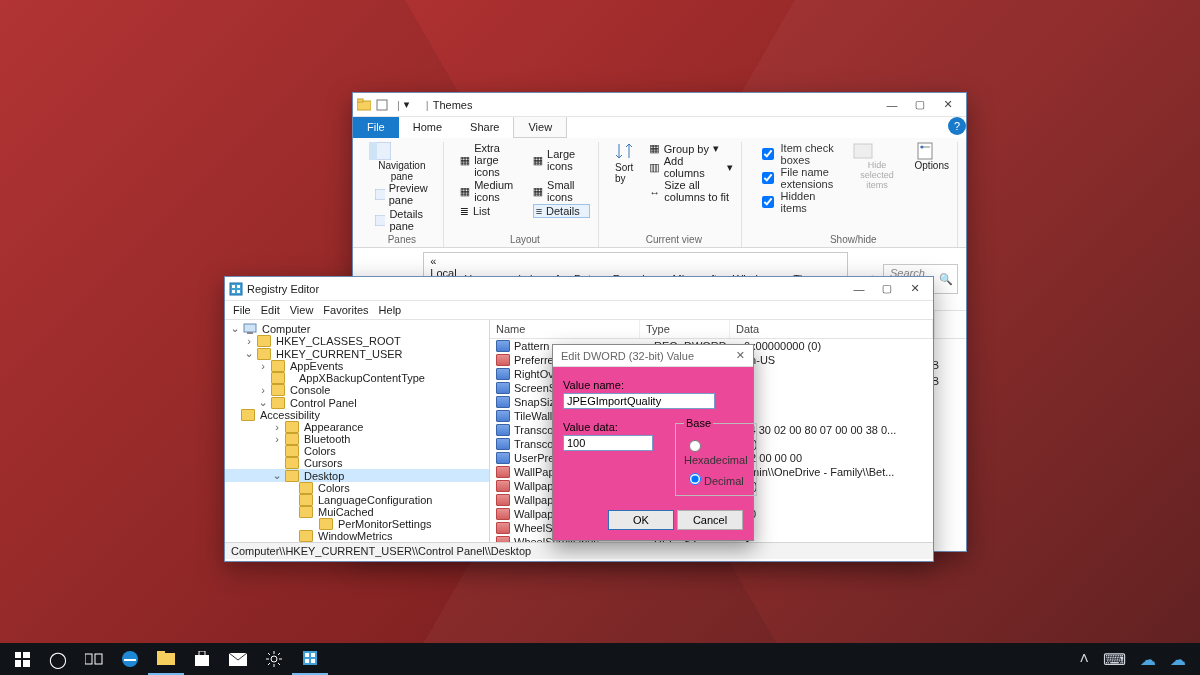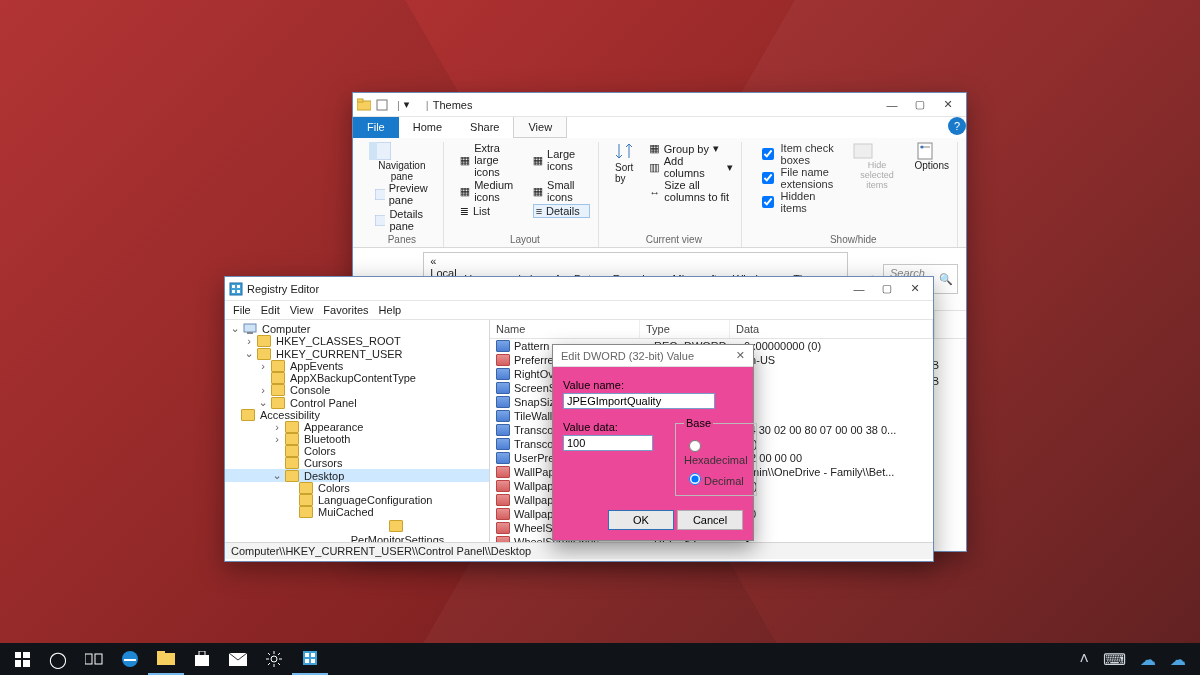--- a/index.html
+++ b/index.html
@@ -330,21 +330,21 @@
           <span style="margin-left:3px">HKEY_CURRENT_USER</span>
         </div>
         <div class="tn" style="padding-left: 32px;">
           <span class="exp">›</span>
           <span class="ficon"></span>
           <span style="margin-left:3px">AppEvents</span>
         </div>
         <div class="tn" style="padding-left: 32px;">
           <span class="exp"></span>
           <span class="ficon"></span>
-          <span style="margin-left:3px">AppXBackupContentType</span>
+          <span style="margin-left:12px">AppXBackupContentType</span>
         </div>
         <div class="tn" style="padding-left: 32px;">
           <span class="exp">›</span>
           <span class="ficon"></span>
           <span style="margin-left:3px">Console</span>
         </div>
         <div class="tn" style="padding-left: 32px;">
           <span class="exp">⌄</span>
           <span class="ficon"></span>
           <span style="margin-left:3px">Control Panel</span>
@@ -387,21 +387,21 @@
         <div class="tn" style="padding-left: 60px;">
           <span class="exp"></span>
           <span class="ficon"></span>
           <span style="margin-left:3px">LanguageConfiguration</span>
         </div>
         <div class="tn" style="padding-left: 60px;">
           <span class="exp"></span>
           <span class="ficon"></span>
           <span style="margin-left:3px">MuiCached</span>
         </div>
-        <div class="tn" style="padding-left: 80px; flex-direction: column;">
+        <div class="tn" style="padding-left: 80px;">
           <span class="exp"></span>
           <span class="ficon"></span>
           <span style="margin-left:3px">PerMonitorSettings</span>
         </div>
         <div class="tn" style="padding-left: 60px;">
           <span class="exp"></span>
           <span class="ficon"></span>
           <span style="margin-left:3px">WindowMetrics</span>
         </div>
       </div>

